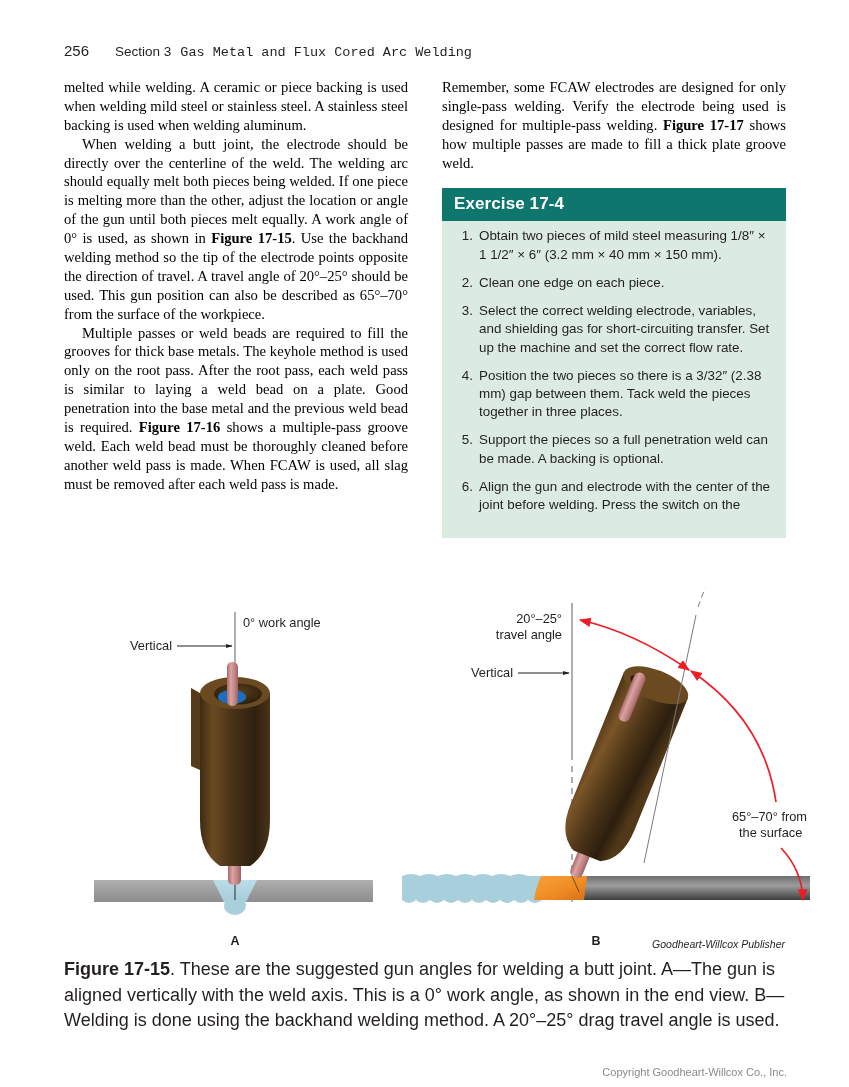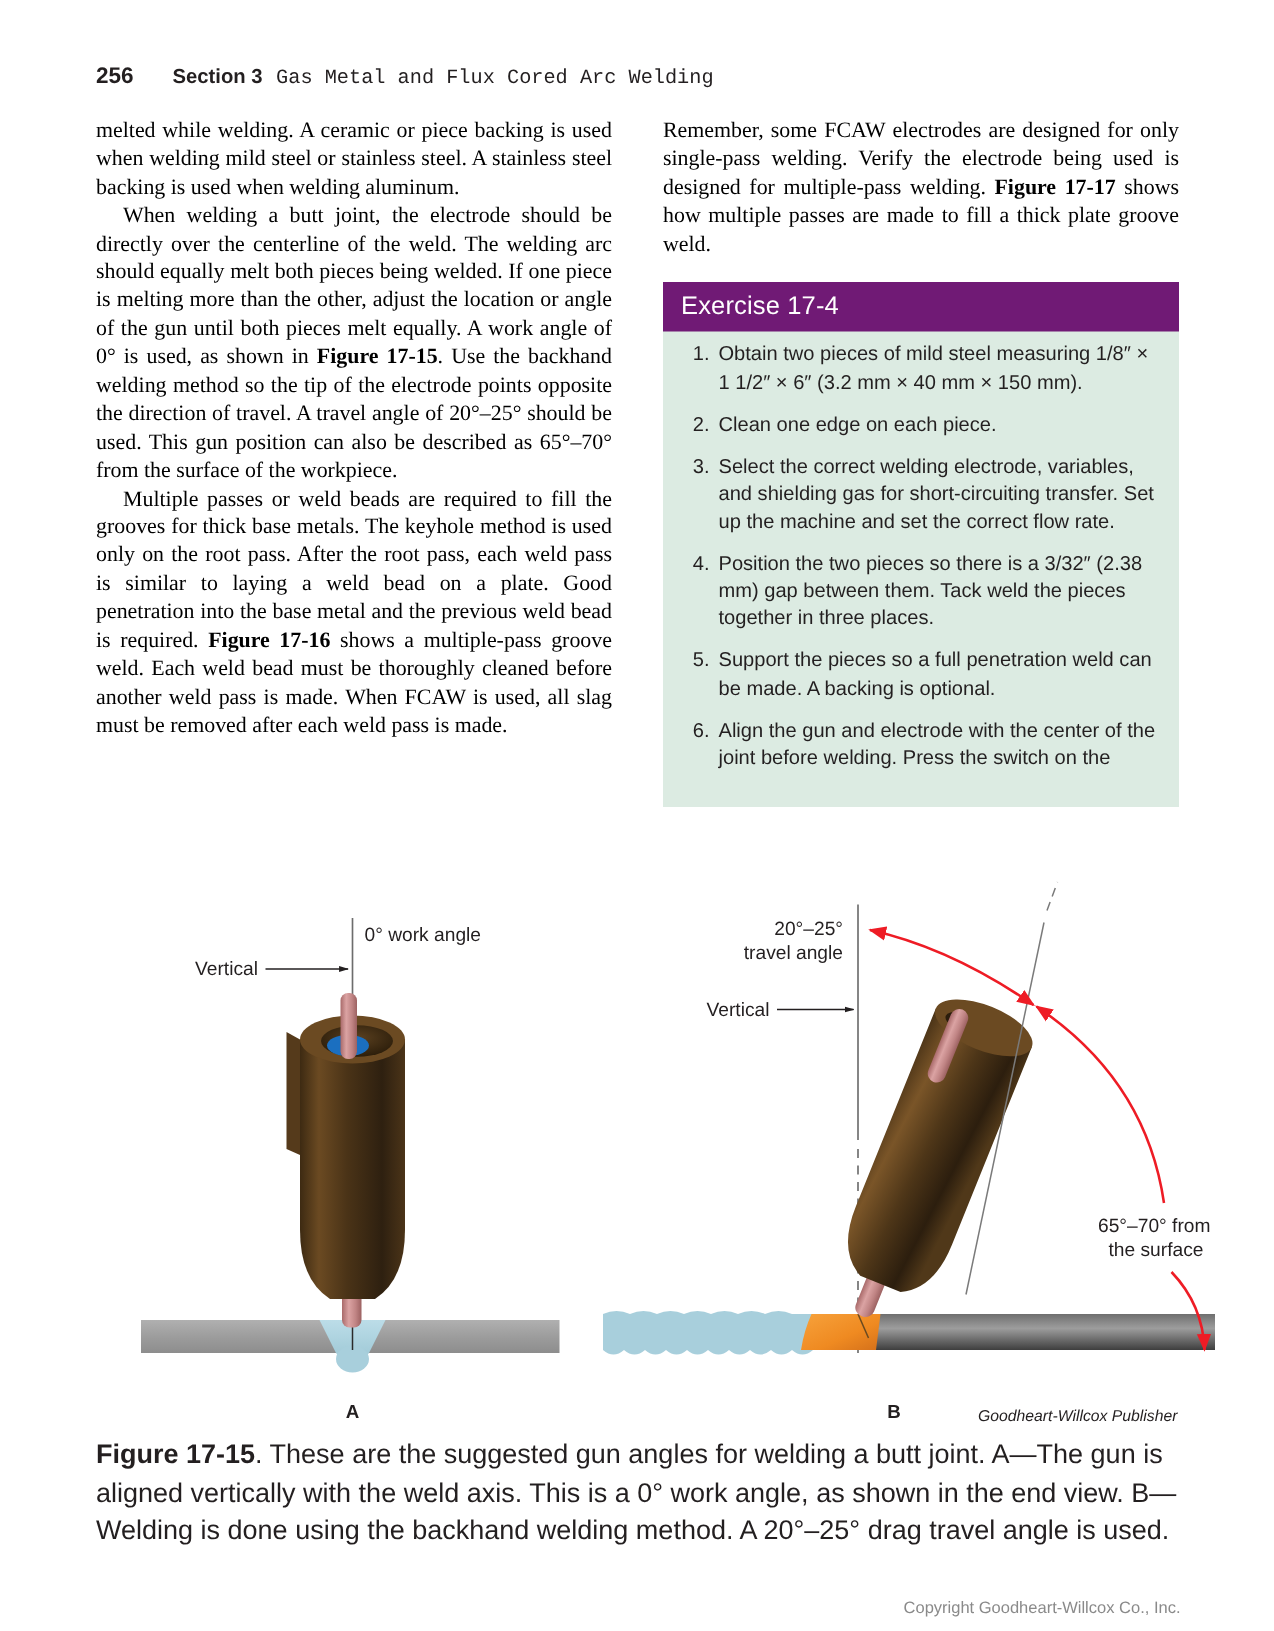--- a/index.html
+++ b/index.html
@@ -21,26 +21,26 @@
     position: absolute;
     left: 64px;
     top: 42px;
     width: 730px;
     font-family: "Liberation Sans", sans-serif;
     font-size: 13.5px;
     color: #231f20;
     white-space: nowrap;
   }
   #running-head .page-num {
-    font-weight: bold;
+    font-weight: normal;
     font-size: 15px;
     margin-right: 26px;
   }
   #running-head .sec-label {
-    font-weight: bold;
+    font-weight: normal;
     margin-right: 9px;
   }
   #running-head .sec-title {
     font-weight: normal;
     font-family: Liberation Mono, monospace;
   }
 
   
   #columns {
     position: absolute;
@@ -70,24 +70,24 @@
 
   
   #exercise-box {
     margin-top: 16px;
     background: #dcebe2;
     width: 344px;
     box-sizing: border-box;
     padding-bottom: 14px;
   }
   #exercise-header {
-    background: #701a75;
+    background: #0f766e;
     color: #ffffff;
     font-family: "Liberation Sans", sans-serif;
-    font-weight: normal;
+    font-weight: bold;
     font-size: 17px;
     padding: 6px 12px 7px 12px;
     letter-spacing: 0.1px;
   }
   #exercise-title {
     font-family: "Liberation Sans", sans-serif;
     font-weight: bold;
     font-size: 16.5px;
     color: #231f20;
     padding: 12px 12px 4px 12px;

